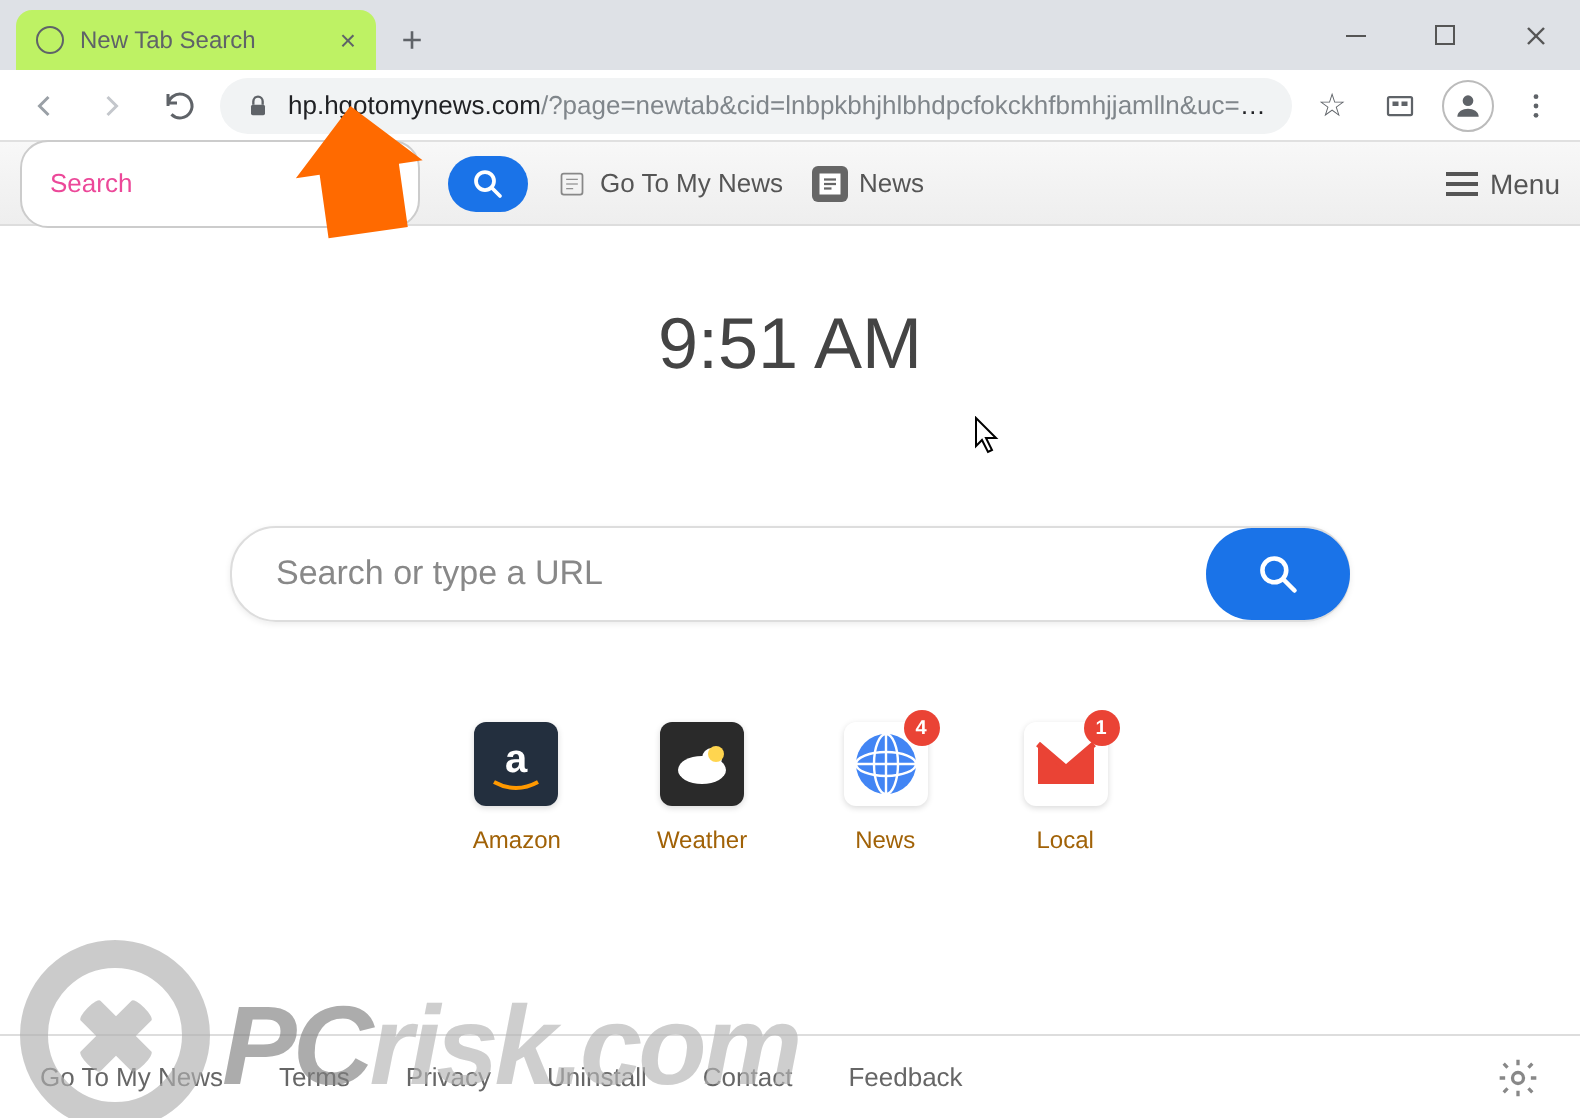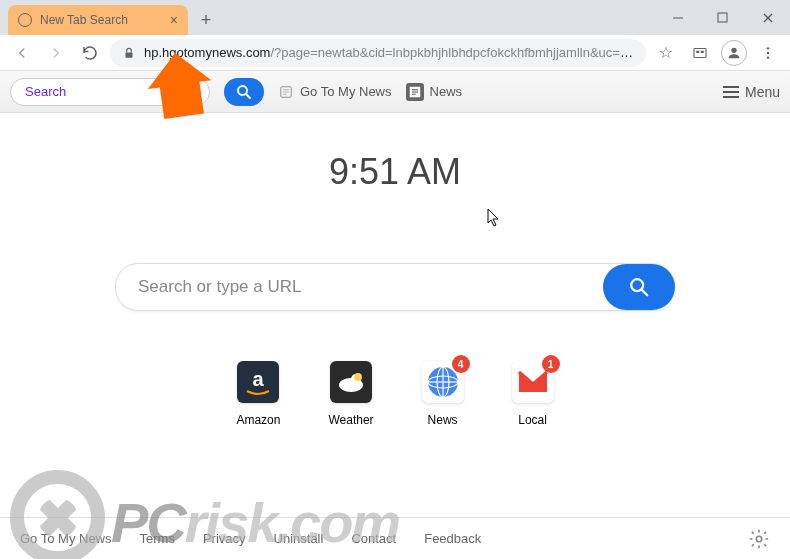--- a/index.html
+++ b/index.html
@@ -1,61 +1,61 @@
 <!DOCTYPE html>
 <html><head>
 <meta charset="utf-8">
 <style>
 * { margin:0; padding:0; box-sizing:border-box; font-family:Arial,sans-serif; }
 body { background:#fff; width:790px; height:559px; position:relative; overflow:hidden; }
 
 
 .titlebar { height:35px; background:#dee1e6; display:flex; align-items:flex-end; }
-.tab { background:#fdba74; height:30px; margin-left:8px; border-radius:8px 8px 0 0; display:flex; align-items:center; padding:0 10px; min-width:180px; font-size:12px; color:#5f6368; position:relative; }
+.tab { background:#bef264; height:30px; margin-left:8px; border-radius:8px 8px 0 0; display:flex; align-items:center; padding:0 10px; min-width:180px; font-size:12px; color:#5f6368; position:relative; }
 .tab-icon { width:14px; height:14px; border:1.5px solid #5f6368; border-radius:50%; margin-right:8px; position:relative; }
 .tab-close { margin-left:auto; font-size:14px; color:#5f6368; cursor:pointer; }
 .newtab-btn { width:28px; height:28px; display:flex; align-items:center; justify-content:center; color:#5f6368; font-size:18px; margin-left:4px; margin-bottom:1px; }
 .win-controls { margin-left:auto; display:flex; align-items:center; height:35px; }
 .win-btn { width:45px; height:30px; display:flex; align-items:center; justify-content:center; color:#555; }
 
 
 .toolbar { height:36px; background:#fff; display:flex; align-items:center; padding:0 8px; border-bottom:1px solid #e0e0e0; gap:6px; }
 .nav-btn { width:28px; height:28px; display:flex; align-items:center; justify-content:center; color:#9aa0a6; border-radius:50%; }
 .nav-btn.active { color:#5f6368; }
 .omnibox { flex:1; height:28px; background:#f1f3f4; border-radius:14px; display:flex; align-items:center; padding:0 12px; font-size:13px; color:#5f6368; overflow:hidden; white-space:nowrap; }
 .omnibox svg { flex-shrink:0; }
 .url-text { margin-left:8px; color:#202124; overflow:hidden; text-overflow:ellipsis; }
 .url-domain { font-weight:400; }
 .url-rest { color:#80868b; }
 .tool-icon { width:28px; height:28px; display:flex; align-items:center; justify-content:center; color:#5f6368; }
 .avatar { width:26px; height:26px; border:1px solid #bbb; border-radius:50%; display:flex; align-items:center; justify-content:center; }
 
 
 .ext-bar { height:42px; background:linear-gradient(#f8f8f8,#eee); border-bottom:1px solid #ddd; display:flex; align-items:center; padding:0 10px; gap:14px; font-size:13px; color:#555; }
-.ext-search { width:200px; height:28px; background:#fff; border:1px solid #ccc; border-radius:14px; padding:0 14px; font-size:13px; color:#6d28d9; display:flex; align-items:center; }
+.ext-search { width:200px; height:44px; background:#fff; border:1px solid #ccc; border-radius:14px; padding:0 14px; font-size:13px; color:#ec4899; display:flex; align-items:center; }
 .ext-search-btn { width:40px; height:28px; background:#1a73e8; border-radius:14px; display:flex; align-items:center; justify-content:center; }
 .ext-link { display:flex; align-items:center; gap:6px; color:#555; }
 .ext-icon-box { width:16px; height:16px; display:inline-flex; align-items:center; justify-content:center; }
 .menu-btn { margin-left:auto; display:flex; align-items:center; gap:6px; font-size:14px; }
 .hamburger { display:flex; flex-direction:column; gap:3px; }
 .hamburger span { width:16px; height:2px; background:#555; }
 
 
 .content { position:relative; padding-top:20px; text-align:center; }
 .clock { font-size:36px; color:#444; font-weight:400; margin:18px 0 70px;text-align:center; }
 .cursor { position:absolute; left:487px; top:95px; font-size:16px; color:#000; }
 
 .big-search { width:560px; height:48px; margin:0 auto 50px; border:1px solid #ddd; border-radius:23px; display:flex; align-items:center; box-shadow:0 1px 3px rgba(0,0,0,0.08); }
 .big-search-input { flex:1; padding:0 22px; font-size:17px; color:#888; text-align:left; }
 .big-search-btn { width:72px; height:46px; background:#1a73e8; border-radius:23px; display:flex; align-items:center; justify-content:center; margin-right:-1px; }
 
 .tiles { display:flex; justify-content:center; gap:48px; }
 .tile { display:flex; flex-direction:column; align-items:center; gap:10px; position:relative; }
 .tile-icon { width:42px; height:42px; border-radius:6px; display:flex; align-items:center; justify-content:center; font-weight:bold; box-shadow:0 1px 3px rgba(0,0,0,0.15); position:relative; }
-.tile-label { font-size:12px; color:#000000; }
+.tile-label { font-size:12px; color:#a16207; }
 .badge { position:absolute; top:-6px; right:-6px; width:18px; height:18px; background:#ea4335; border-radius:50%; color:#fff; font-size:10px; display:flex; align-items:center; justify-content:center; font-weight:bold; }
 
 
 .footer { position:absolute; bottom:0; left:0; right:0; height:42px; border-top:1px solid #ddd; display:flex; align-items:center; padding:0 20px; gap:28px; font-size:13px; color:#666; background:#fff; }
 .footer .right { margin-left:auto; display:flex; gap:24px; align-items:center; }
 .gear { width:22px; height:22px; }
 
 
 .arrow-overlay { position:absolute; left:144px; top:50px; pointer-events:none; z-index:50; }
 

